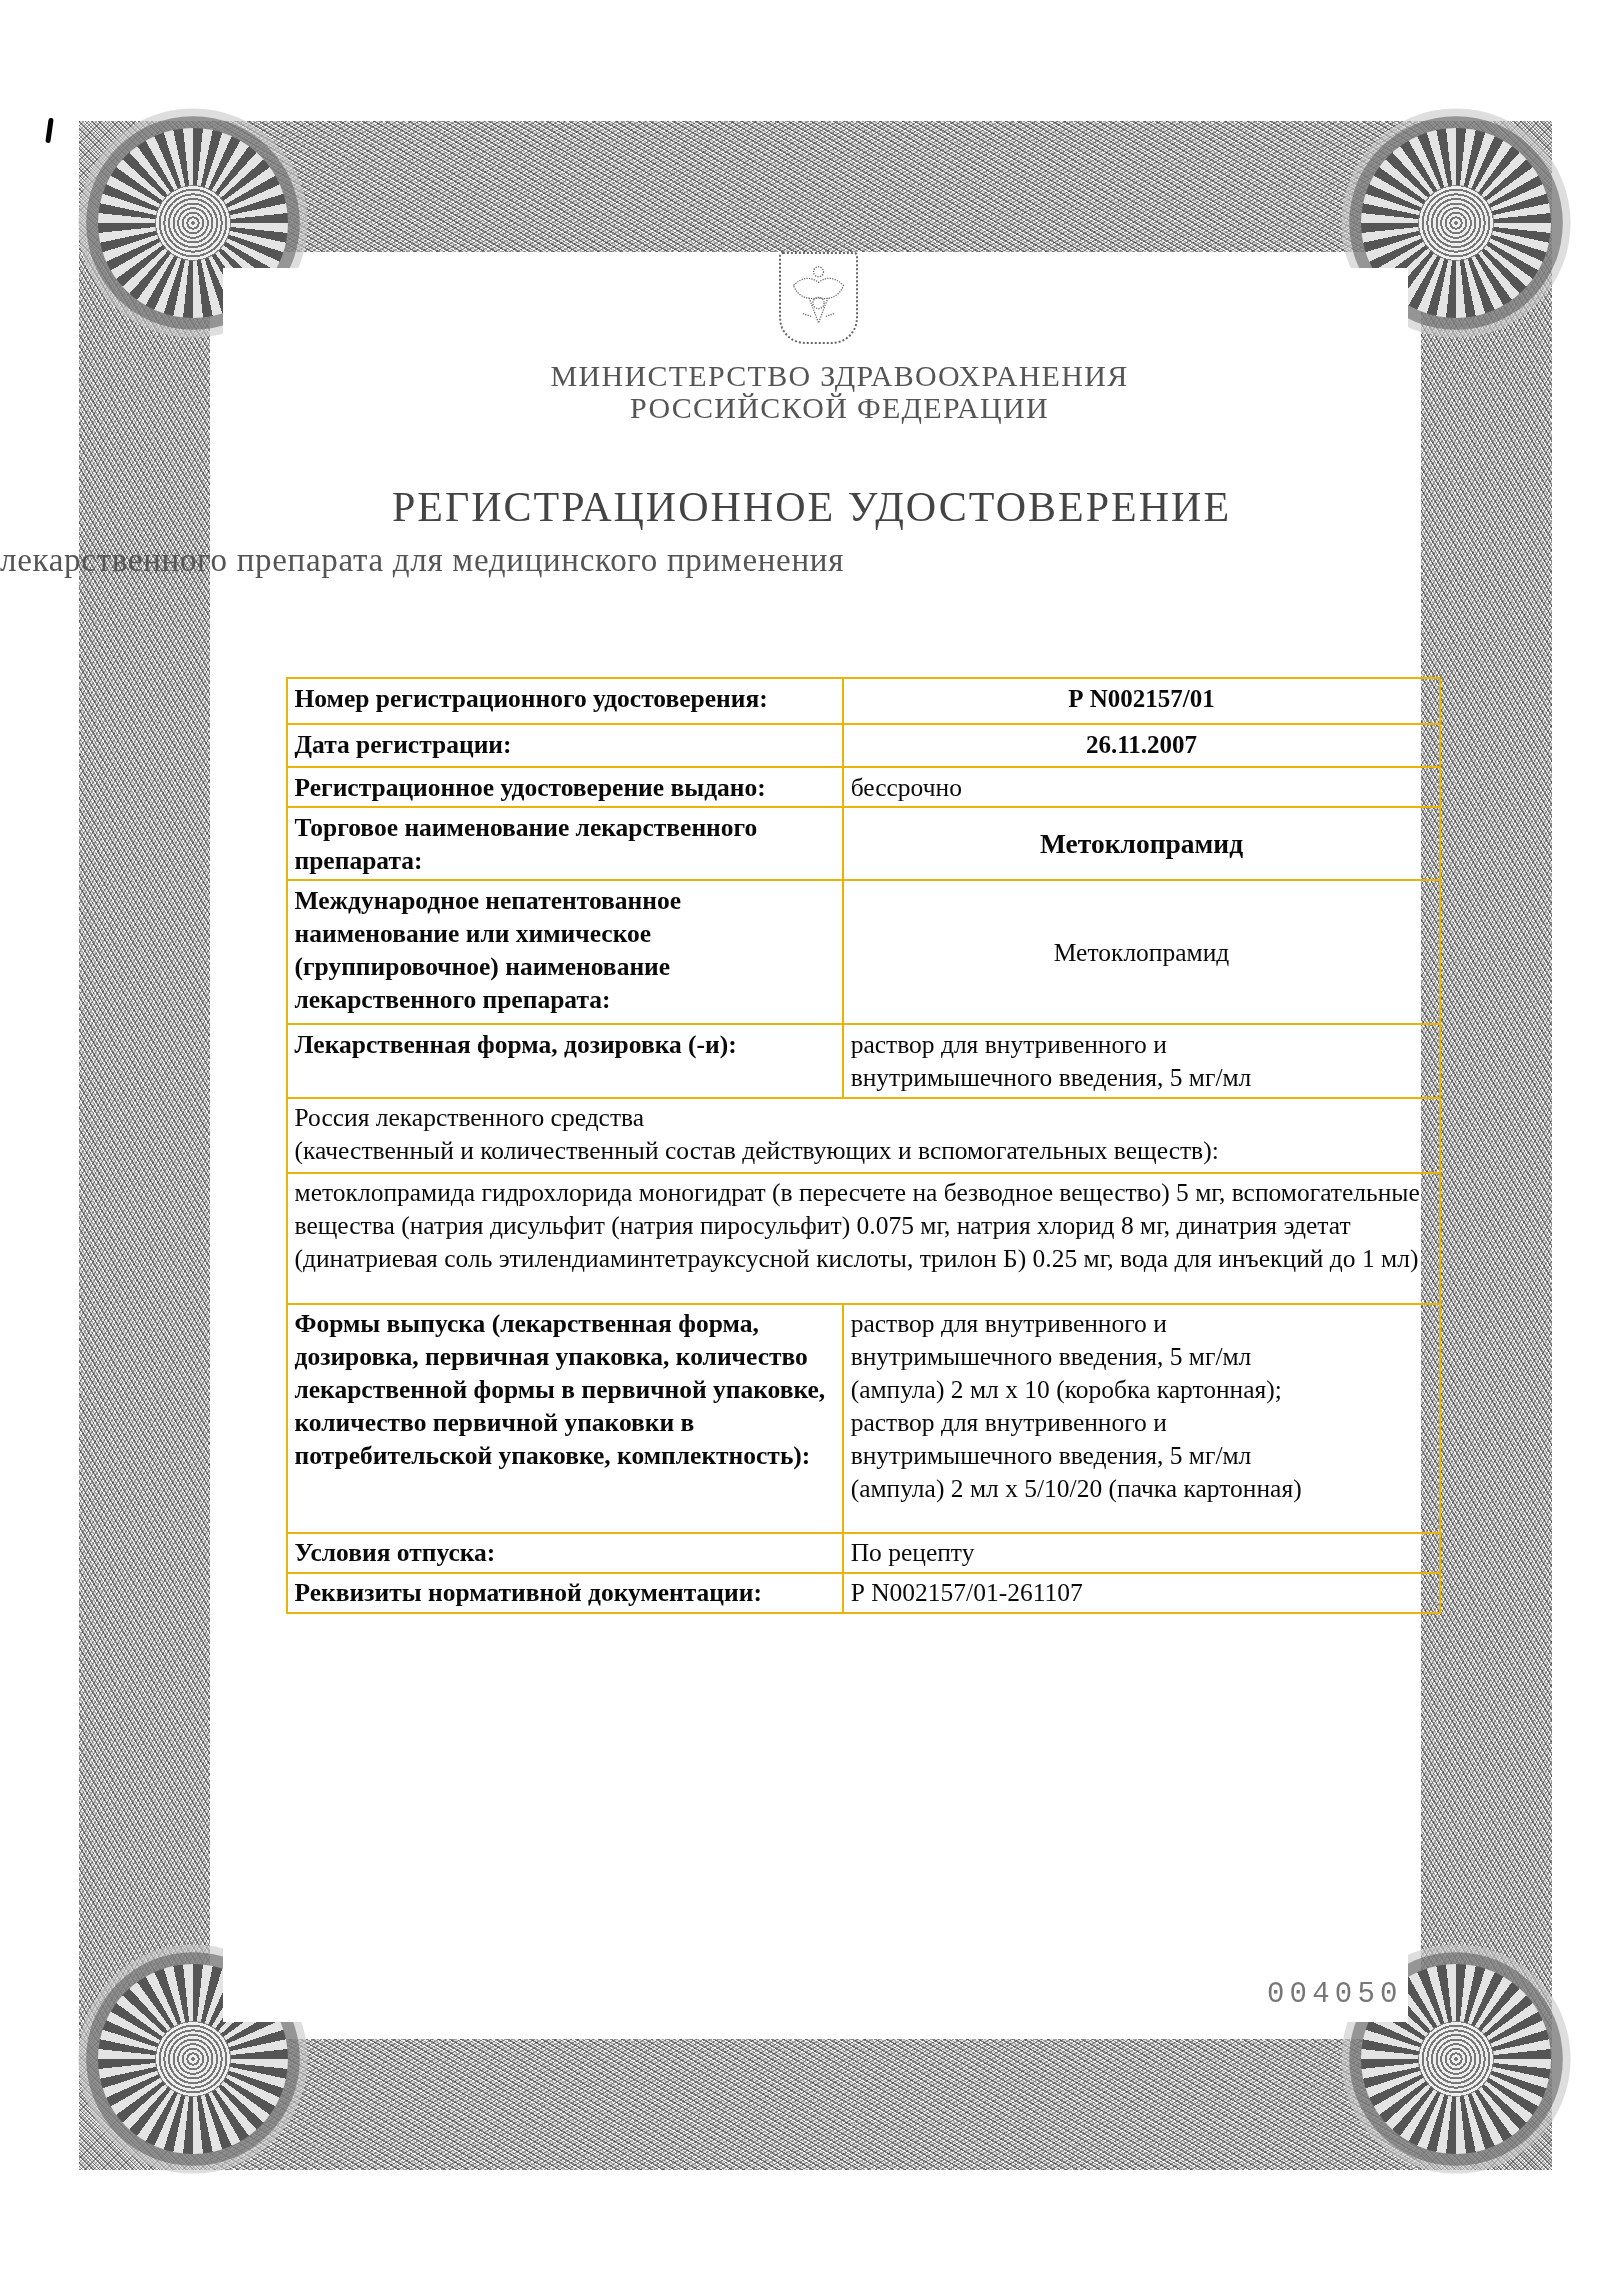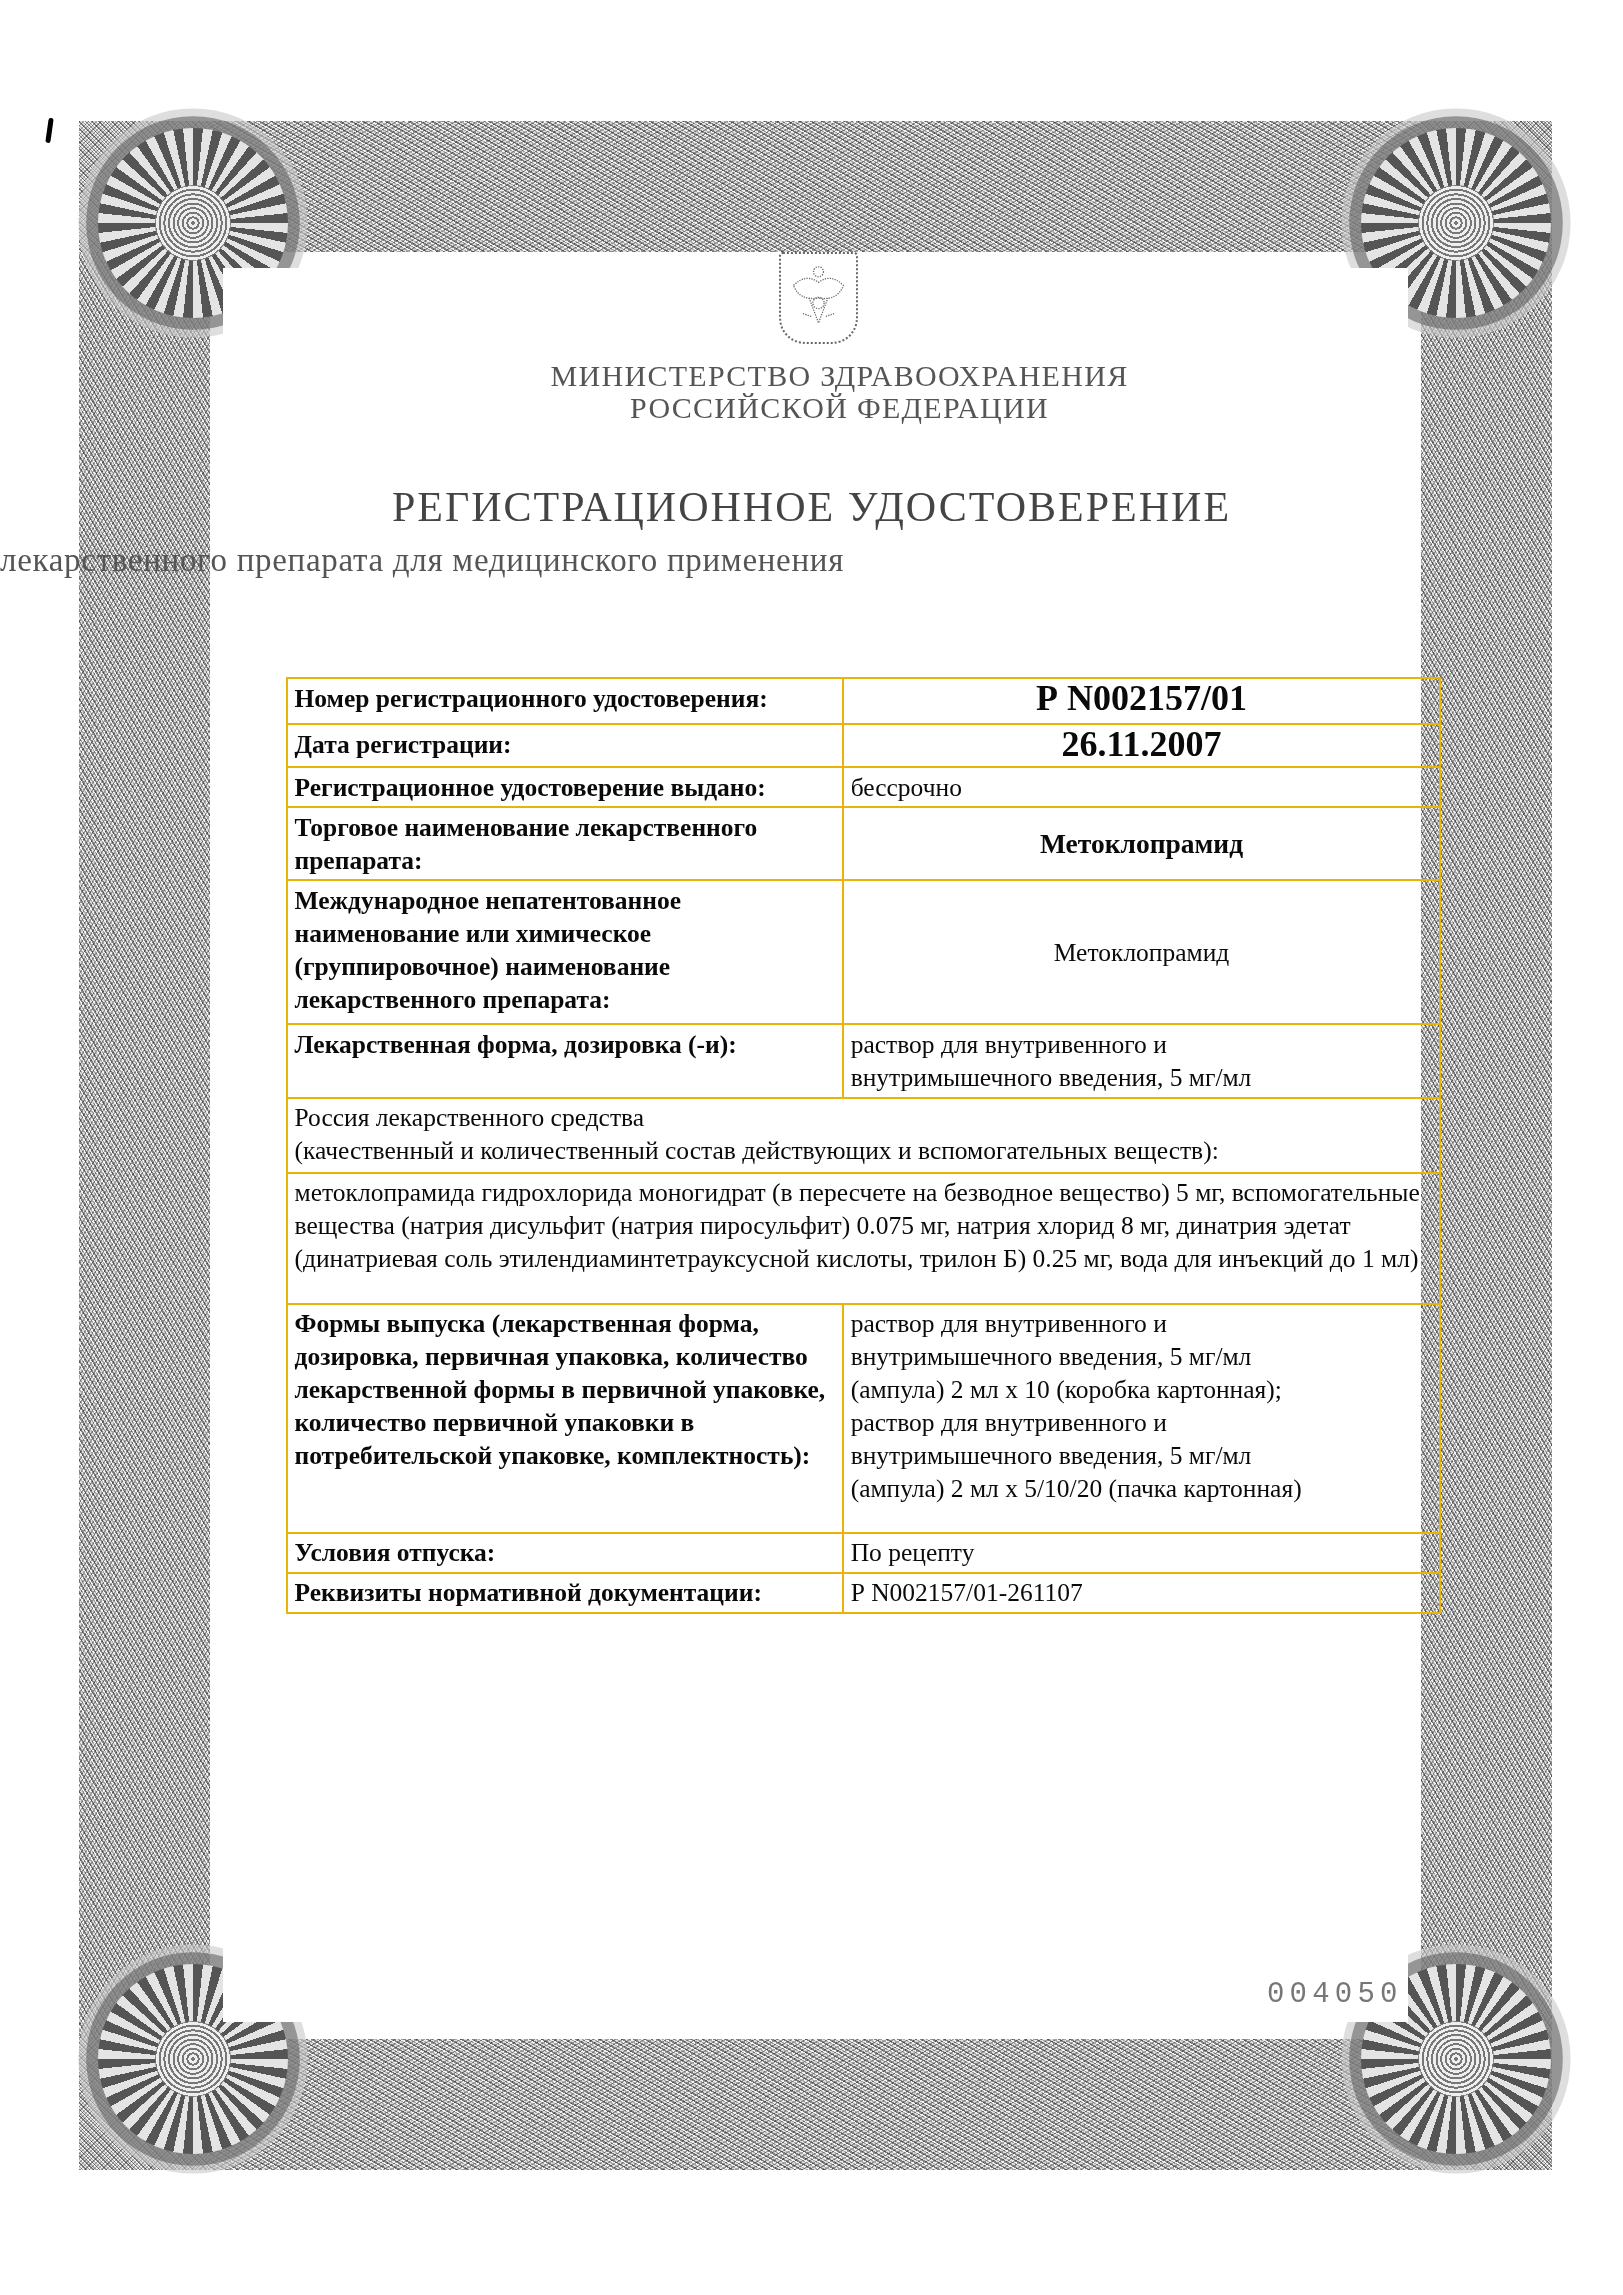--- a/index.html
+++ b/index.html
@@ -134,21 +134,21 @@
   .reg-table td.lbl {
     width: 550px;
     font-weight: bold;
   }
   .reg-table td.val {
     width: 592px;
   }
   .reg-table td.val.center {
     text-align: center;
     font-weight: bold;
-    font-size: 36px;
+    font-size: 25px;
   }
   .reg-table td.val.center-normal {
     text-align: center;
     vertical-align: middle;
   }
   .reg-table td.val.middle-bold {
     text-align: center;
     vertical-align: middle;
     font-weight: bold;
     font-size: 27.5px;

